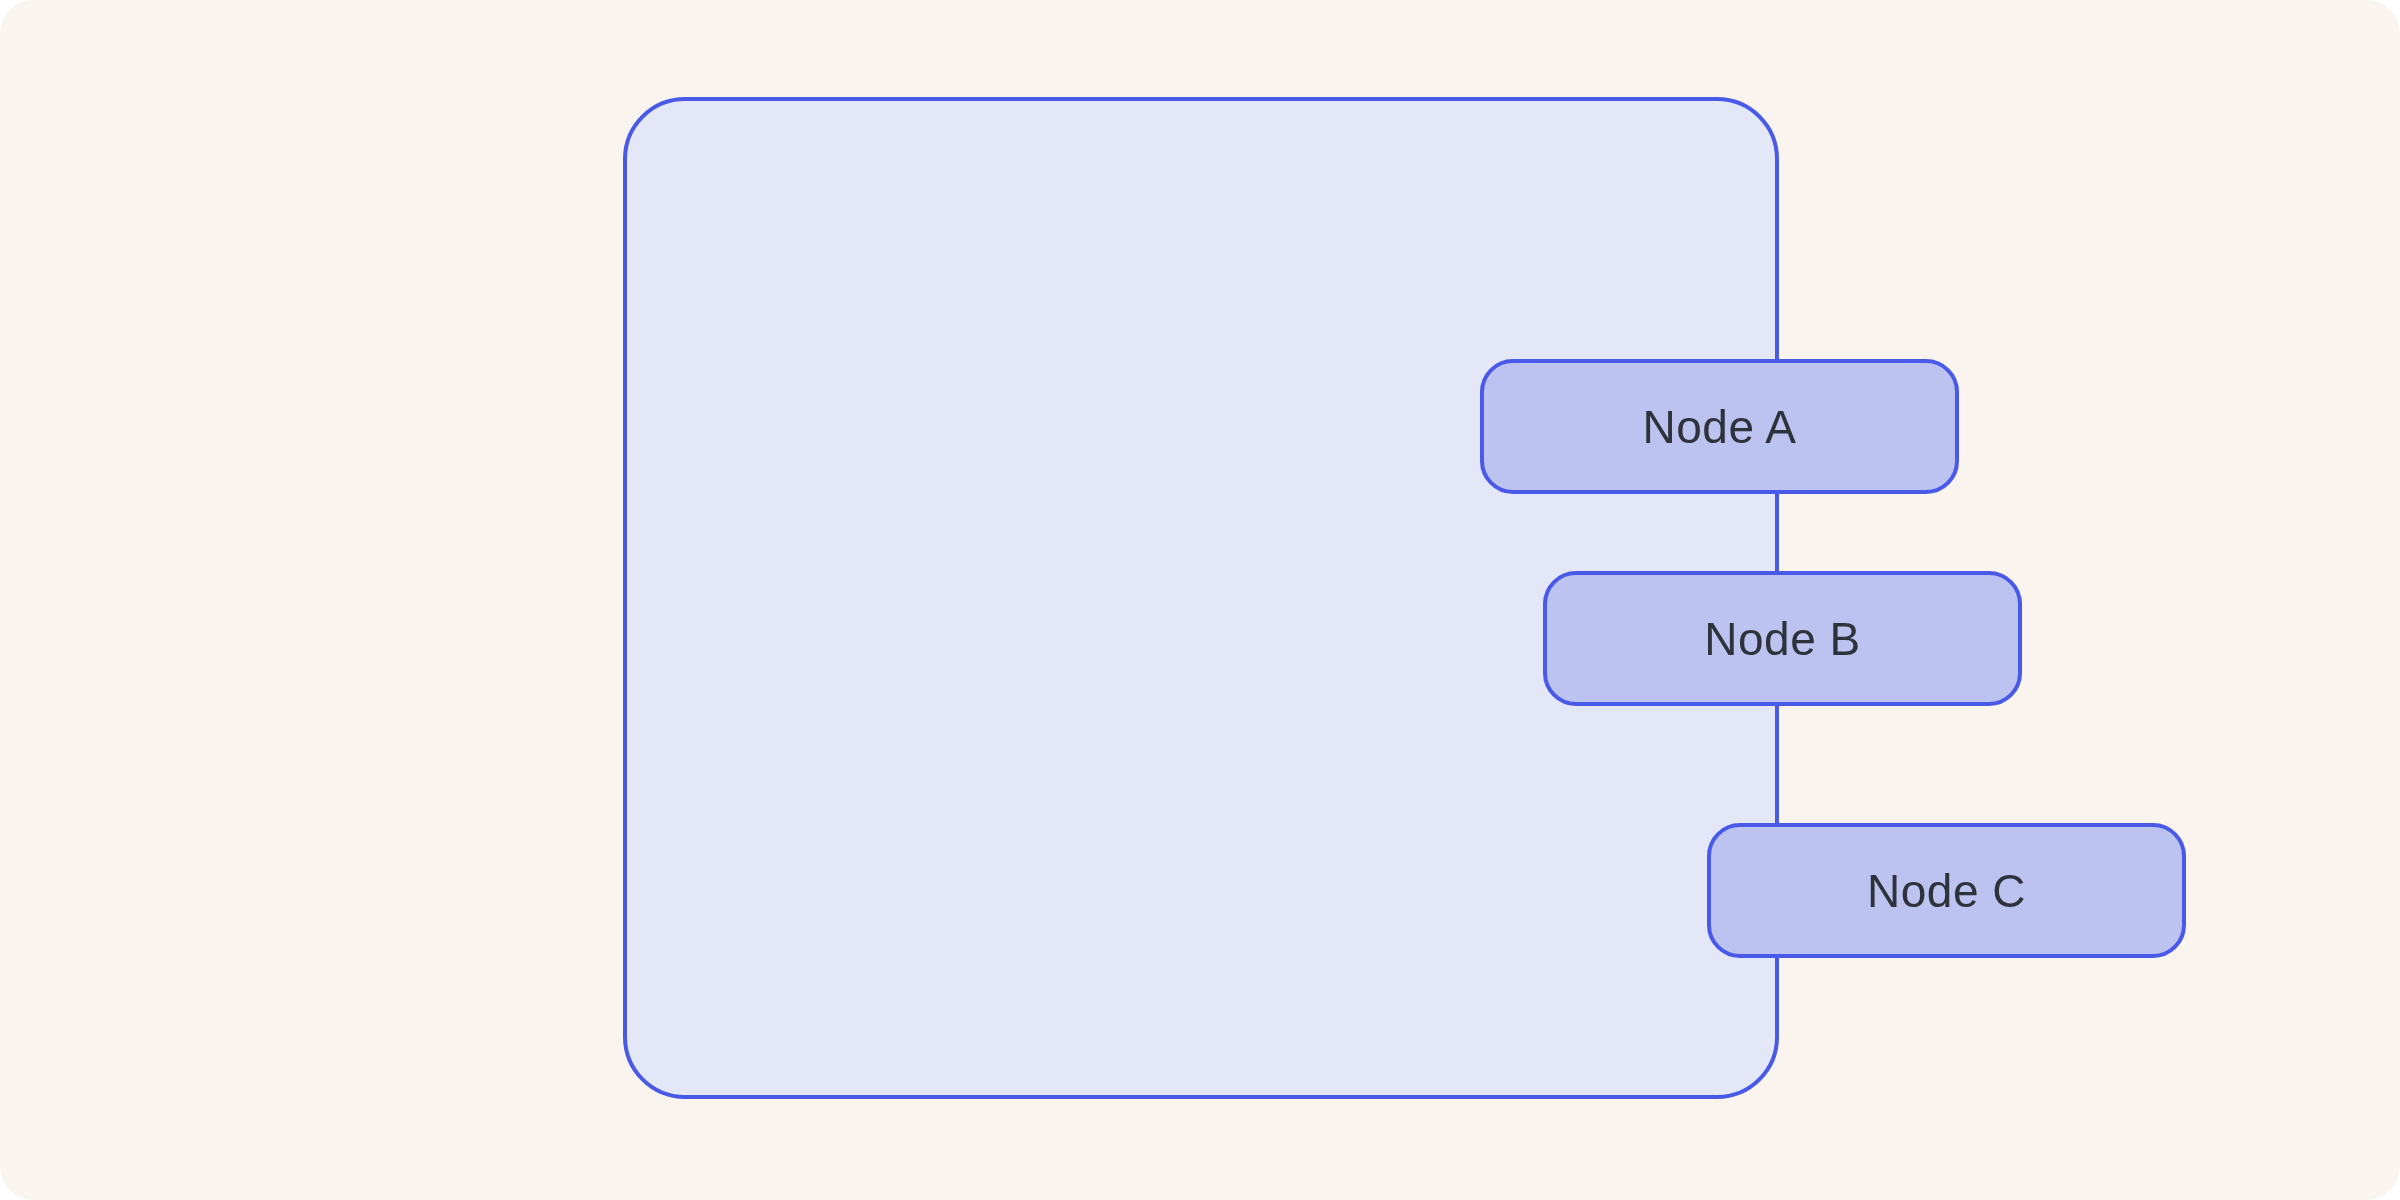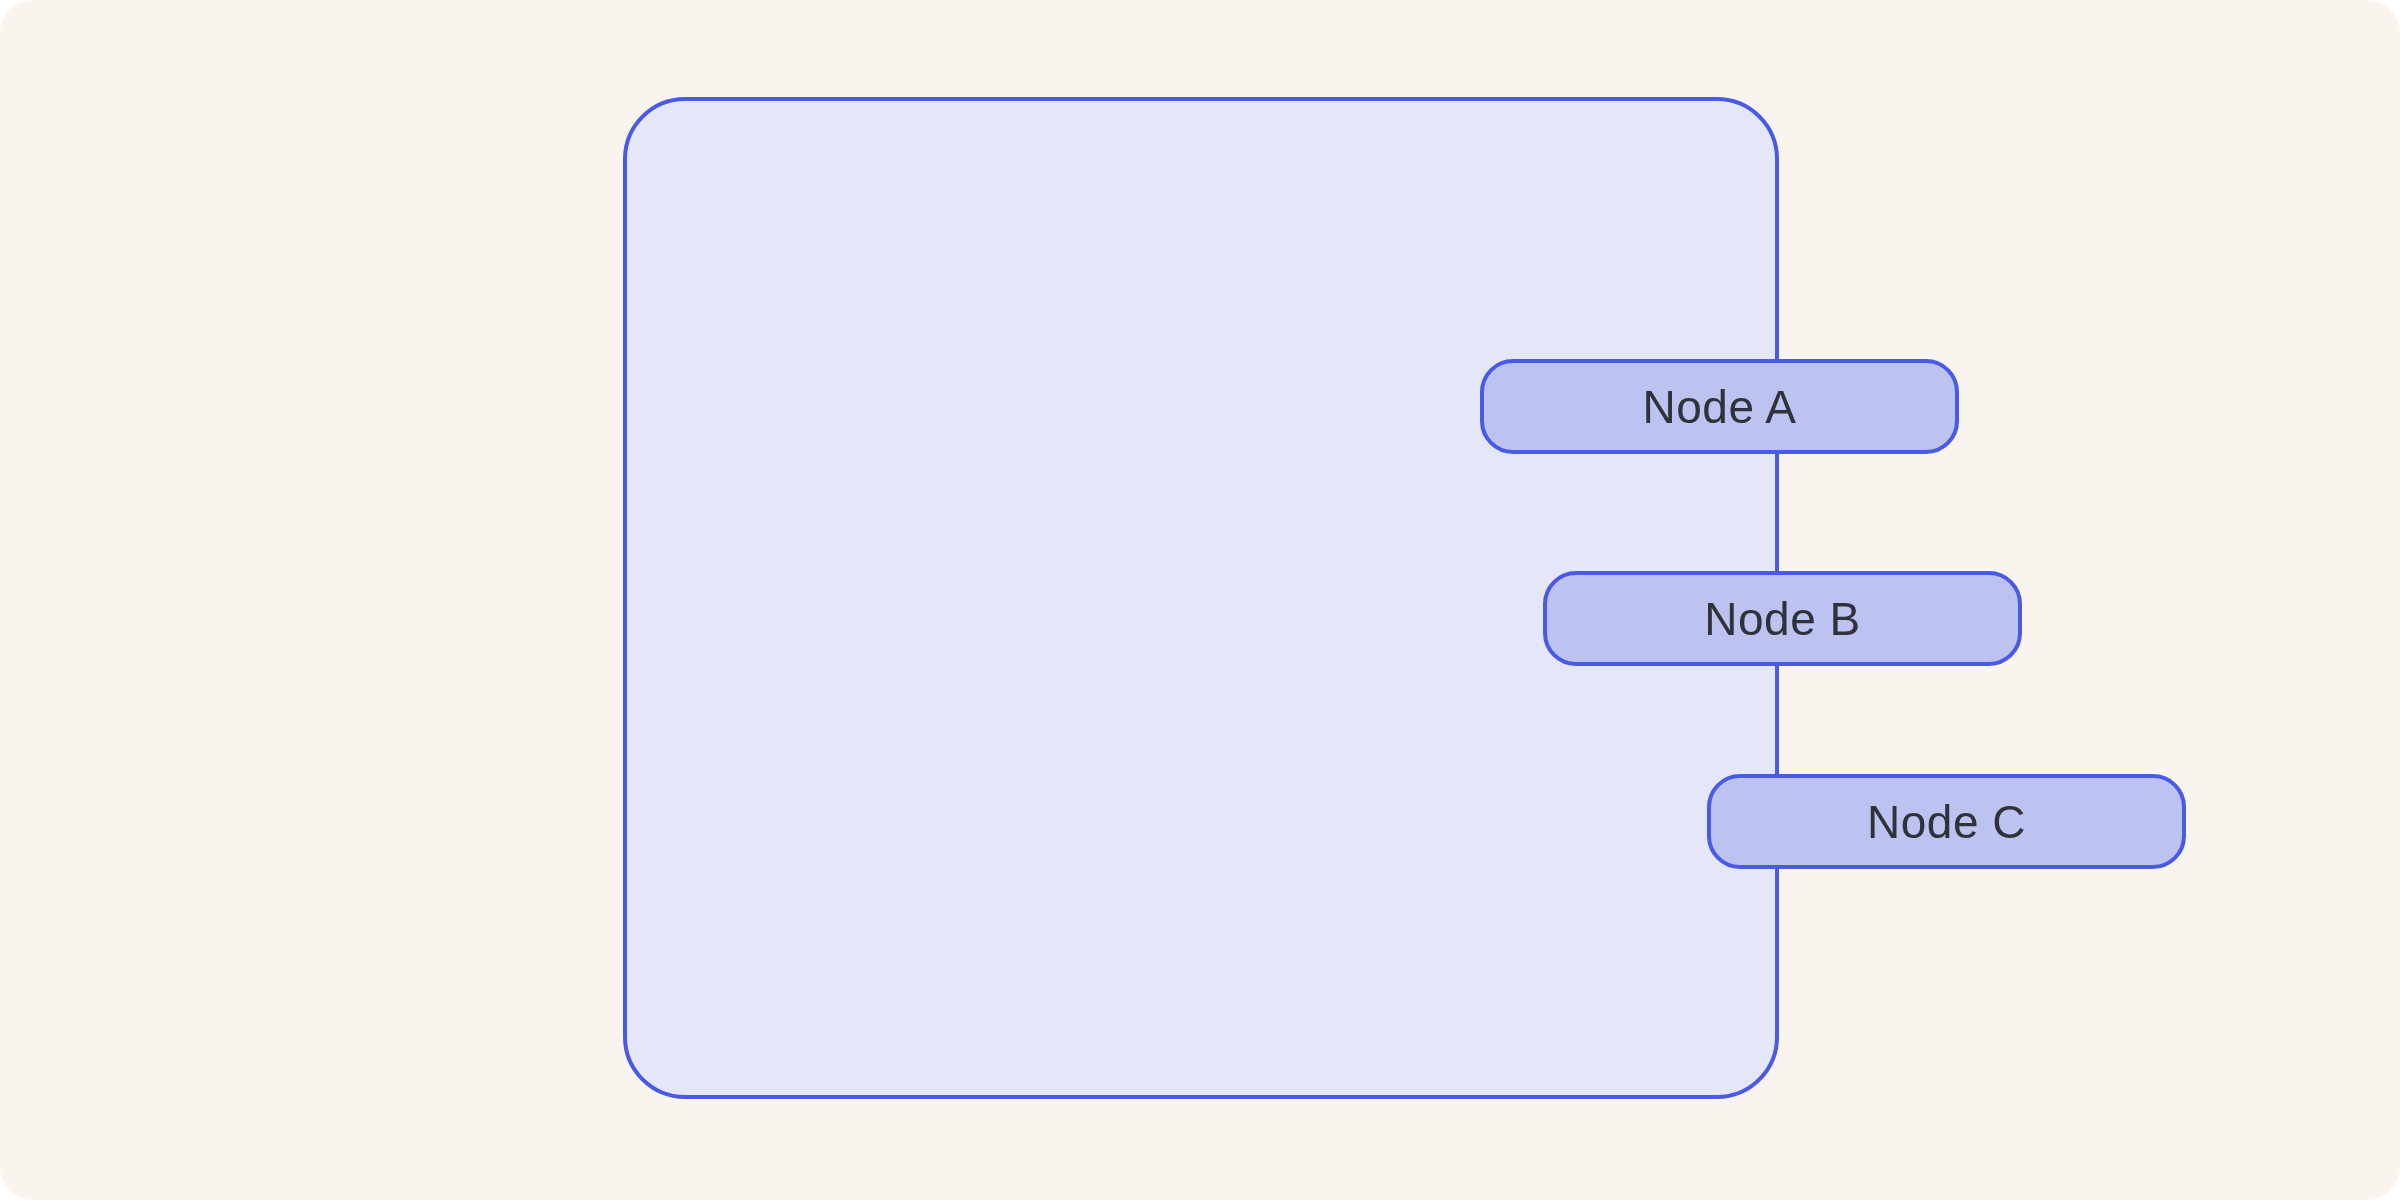--- a/index.html
+++ b/index.html
@@ -29,34 +29,34 @@
     width: 1156px;
     height: 1002px;
     background: var(--panel-fill);
     border: 4px solid var(--stroke);
     border-radius: 62px;
   }
 
   .node {
     position: absolute;
     width: 479px;
-    height: 95px;
+    height: 135px;
     background: var(--node-fill);
     border: 4px solid var(--stroke);
     border-radius: 33px;
     display: flex;
     align-items: center;
     justify-content: center;
     font-size: 46px;
     color: var(--text);
     letter-spacing: 0.5px;
   }
   .node-a { left: 853px; top: 258px; }
   .node-b { left: 916px; top: 470px; }
-  .node-c { left: 1080px; top: 673px; }
+  .node-c { left: 1080px; top: 722px; }
 
   .panel-title {
     position: absolute;
     left: 712px;
     top: 961px;
     font-size: 60px;
     line-height: 1;
     color: var(--text);
     letter-spacing: 0.5px;
   }

